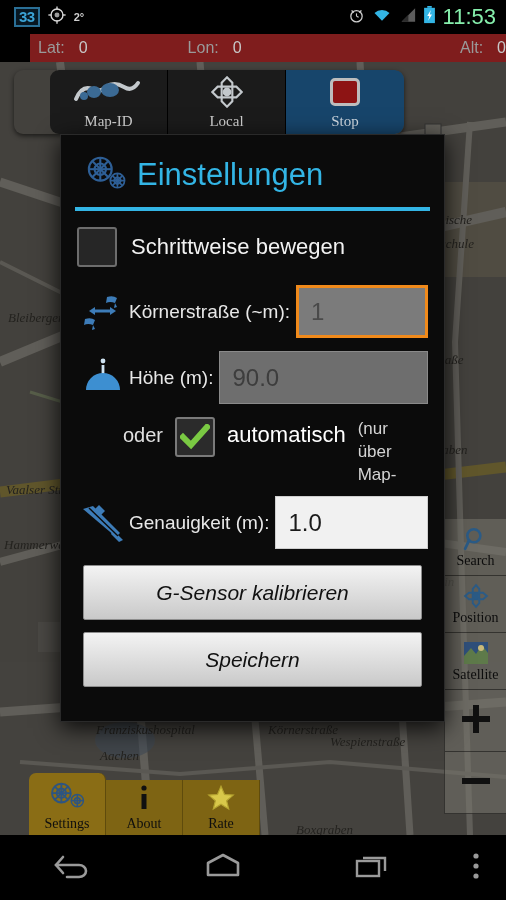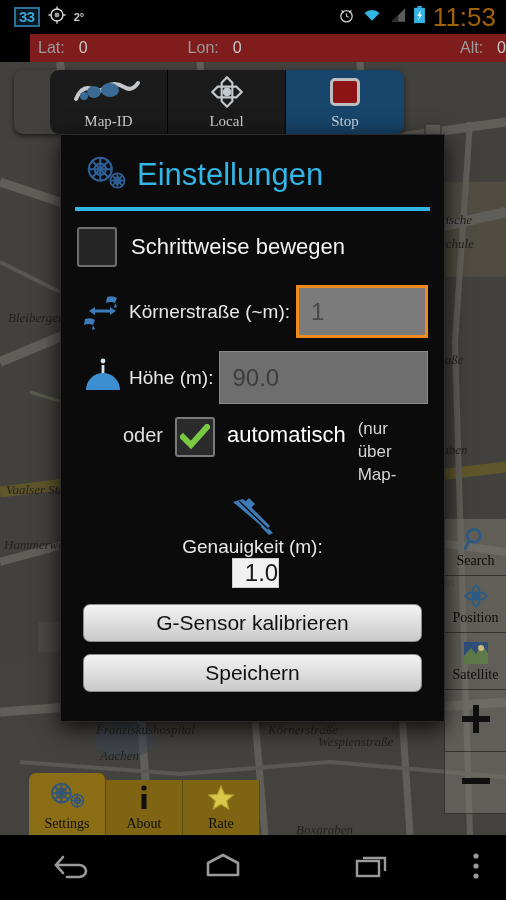--- a/index.html
+++ b/index.html
@@ -17,21 +17,21 @@
     background:#000; display:flex; align-items:center;
   }
   .sb-left { display:flex; align-items:center; gap:8px; padding-left:14px; }
   .sb-badge {
     color:#3ba3d6; border:2px solid #2a6f96; background:#071722;
     font-size:15px; line-height:16px; padding:0px 3px; font-weight:bold;
     letter-spacing:-0.5px;
   }
   .sb-temp { color:#cfcfcf; font-size:11px; font-weight:bold; }
   .sb-right { margin-left:auto; display:flex; align-items:center; gap:7px; padding-right:10px; }
-  .sb-clock { color:#a16207; font-size:26px; letter-spacing:0px; }
+  .sb-clock { color:#86efac; font-size:22px; letter-spacing:0px; }
 
   
   #coordbar {
     position:absolute; top:34px; left:0; width:506px; height:28px;
     background:#7f1d1d; display:flex; align-items:center;
     color:#9a9a9a; font-size:16px;margin-left:30px;
   }
   .coord { display:flex; gap:14px; }
   .coord .lbl { color:#9a9a9a; }
   .coord .val { color:#c8c8c8; }
@@ -145,25 +145,25 @@
   .auto-oder { color:#e0e0e0; font-size:20px; margin-right:12px; padding-top:7px; }
   .chk-on {
     width:40px; height:40px; border:2px solid #7a7a7a; border-radius:3px;
     background:#2b2b2b; display:flex; align-items:center; justify-content:center;
     flex:0 0 auto;
   }
   .auto-label { color:#ffffff; font-size:22px; margin-left:12px; padding-top:5px; }
   .auto-note { color:#d4d4d4; font-size:17px; margin-left:12px; line-height:23px; max-width:48px; }
 
   .dbtn {
-    height:38px; margin:0 6px 12px 6px;
+    height:55px; margin:0 6px 12px 6px;
     background:linear-gradient(#f3f3f3,#c9c9c9);
-    border:1px solid #8d8d8d; border-radius:7px;
+    border:1px solid #8d8d8d; border-radius:2px;
     display:flex; align-items:center; justify-content:center;
-    color:#111; font-size:21px;
+    color:#111; font-size:21px;font-style:italic;
   }
 </style>
 </head>
 <body>
 
 <div id="screen">
 
   <div id="map">
     <svg id="maproads" viewBox="0 0 506 773" preserveAspectRatio="none">
       <rect width="506" height="773" fill="#8c887f"></rect>
@@ -205,21 +205,21 @@
         <div class="mlabel" style="left: 276px; top: 150px;">Bergstraße</div>
         <div class="mlabel" style="left: 352px; top: 150px;">Rheinisch-Westfälische</div>
         <div class="mlabel" style="left: 352px; top: 174px;">Technische Hochschule</div>
         <div class="mlabel" style="left: 400px; top: 290px;">Jakobstraße</div>
         <div class="mlabel" style="left: 400px; top: 380px;">Löhergraben</div>
         <div class="mlabel" style="left: 330px; top: 460px;">Stromgasse</div>
         <div class="mlabel" style="left: 398px; top: 512px;">Lavenstein</div>
         <div class="mlabel" style="left: 96px; top: 660px;">Franziskushospital</div>
         <div class="mlabel" style="left: 100px; top: 686px;">Aachen</div>
         <div class="mlabel" style="left: 268px; top: 660px;">Körnerstraße</div>
-        <div class="mlabel" style="left: 318px; top: 672px;">Wespienstraße</div>
+        <div class="mlabel" style="left: 330px; top: 672px;">Wespienstraße</div>
         <div class="mlabel" style="left: 296px; top: 760px;">Boxgraben</div>
       </div>
     <div id="mapdim"></div>
   </div>
 
   <div id="statusbar">
     <div class="sb-left">
       <span class="sb-badge">33</span>
       <span>
         <svg width="18" height="18" viewBox="0 0 24 24">
@@ -467,21 +467,21 @@
         <span class="auto-oder">oder</span>
         <span class="chk-on">
           <svg width="30" height="26" viewBox="0 0 30 26">
             <path d="M3 13 L11 21 L27 3" fill="none" stroke="#7ac943" stroke-width="6" stroke-linecap="square"></path>
           </svg>
         </span>
         <span class="auto-label">automatisch</span>
         <span class="auto-note">(nur über Map-</span>
       </div>
 
-      <div class="row" style="margin-bottom:16px;flex-direction:column;">
+      <div class="row" style="margin-bottom:16px;">
         <span class="ico">
           <svg width="46" height="40" viewBox="0 0 46 40">
             <g fill="#3d7cb8">
               <path d="M3 6 L13 3 L40 30 L36 34 Z"></path>
               <path d="M12 9 L19 2 L25 8 L18 15 Z"></path>
               <path d="M33 27 L43 37 L39 39 L31 31 Z"></path>
             </g>
             <line x1="9" y1="5" x2="38" y2="33" stroke="#0b0b0b" stroke-width="1.4"></line>
           </svg>
         </span>

